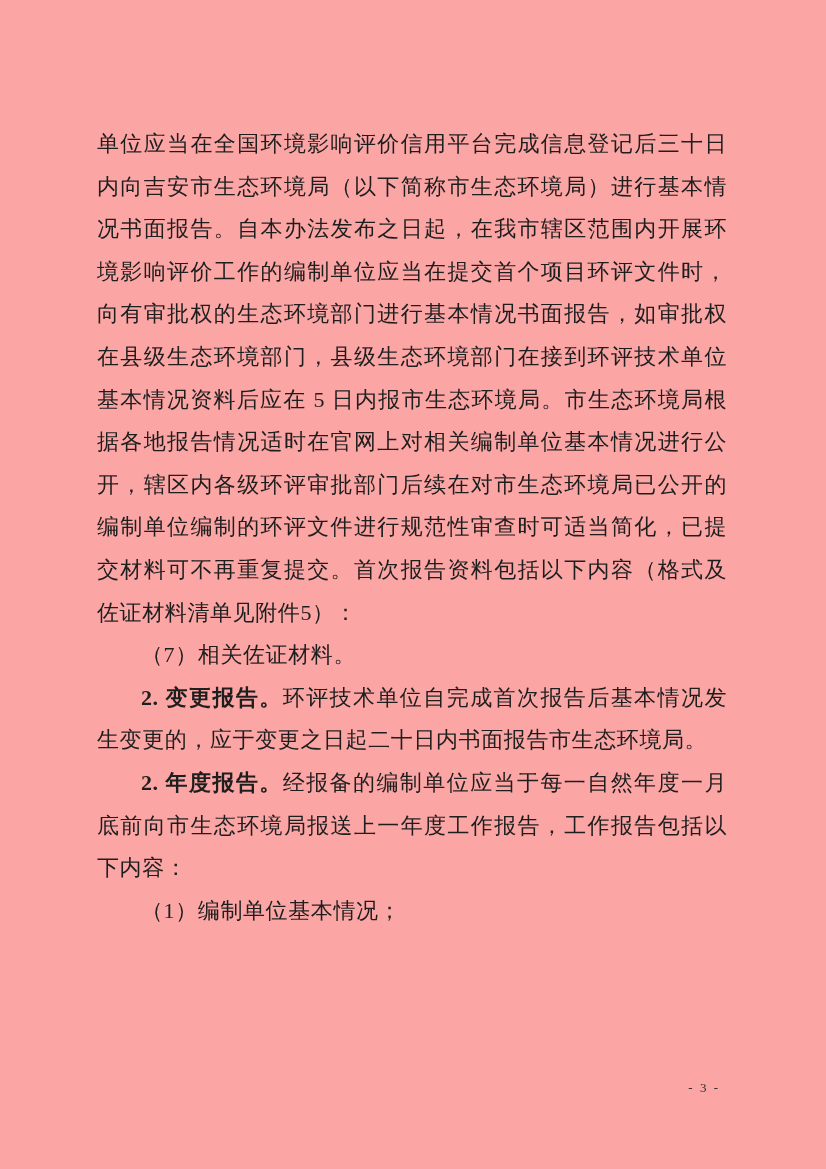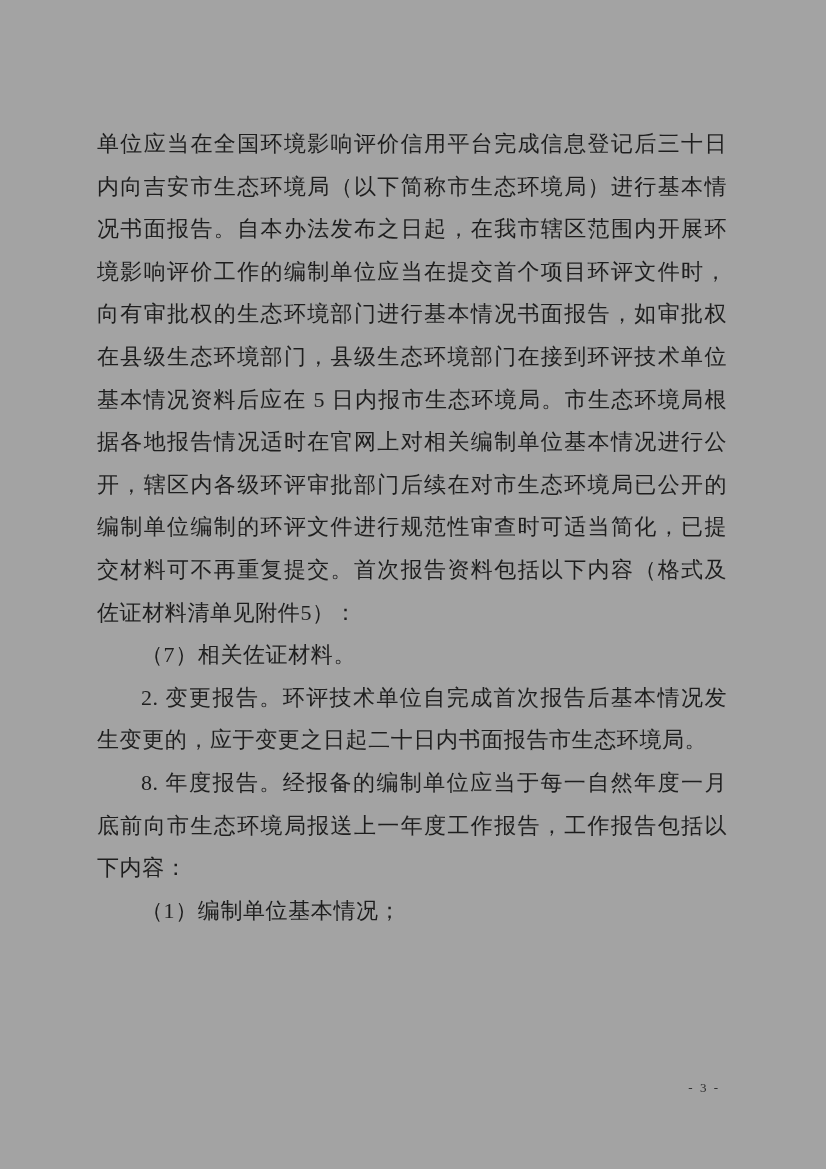--- a/index.html
+++ b/index.html
@@ -10,21 +10,21 @@
     width: 826px;
     height: 1169px;
     background: #ffffff;
     position: relative;
     overflow: hidden;
     font-family: "Liberation Serif", "DejaVu Serif", serif;
   }
   .page {
     position: absolute;
     inset: 0;
-    background: #a3a3a3;
+    background: #fca5a5;
   }
   .content {
     position: absolute;
     left: 97px;
     top: 123px;
     width: 630px;
     color: #1e1e1e;
     font-size: 22px;
     line-height: 42.6px;
     letter-spacing: 0.6px;
@@ -32,21 +32,21 @@
     text-justify: inter-ideograph;
   }
   .content p {
     margin: 0;
     padding: 0;
   }
   p.indent {
     text-indent: 2em;
   }
   .lead {
-    font-weight: normal;
+    font-weight: bold;
   }
   .page-number {
     position: absolute;
     top: 1080px;
     right: 106px;
     font-size: 13px;
     letter-spacing: 2px;
     color: #2a2a2a;
     font-family: "Liberation Serif", "DejaVu Serif", serif;
   }
@@ -65,21 +65,21 @@
 
     <p class="indent">
       <span>（7）相关佐证材料。</span>
     </p>
 
     <p class="indent">
       <span class="lead">2. 变更报告。</span><span>环评技术单位自完成首次报告后基本情况发生变更的，应于变更之日起二十日内书面报告市生态环境局。</span>
     </p>
 
     <p class="indent">
-      <span class="lead">8. 年度报告。</span><span>经报备的编制单位应当于每一自然年度一月底前向市生态环境局报送上一年度工作报告，工作报告包括以下内容：</span>
+      <span class="lead">2. 年度报告。</span><span>经报备的编制单位应当于每一自然年度一月底前向市生态环境局报送上一年度工作报告，工作报告包括以下内容：</span>
     </p>
 
     <p class="indent">
       <span>（1）编制单位基本情况；</span>
     </p>
 
 
 
   </div>
 

